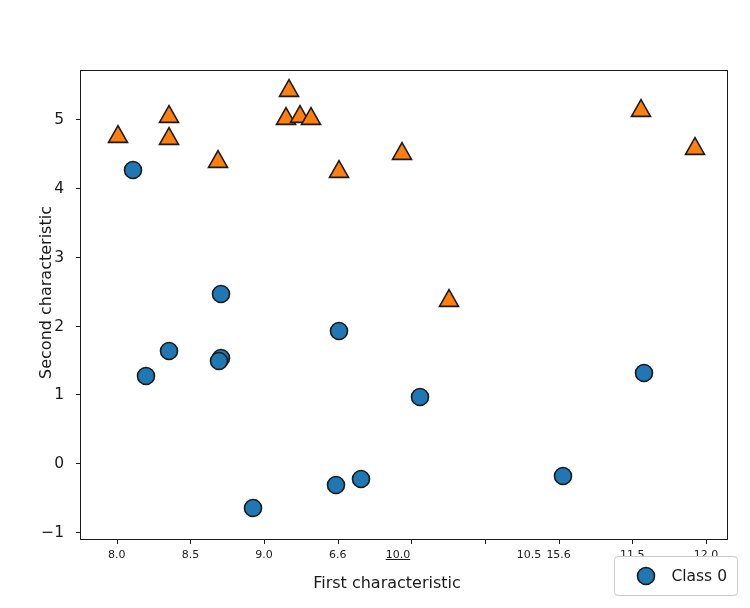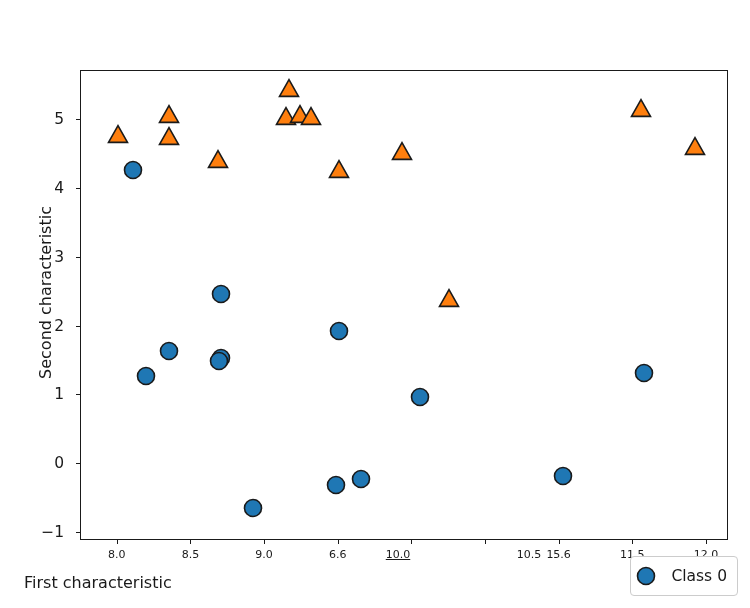--- a/index.html
+++ b/index.html
@@ -76,20 +76,21 @@
     color: #1a1a1a;
     white-space: nowrap;
     text-align: right;
   }
   
   #xlabel {
     position: absolute;
     left: 0;
     top: 573px;
     width: 750px;
+    text-align: center;
     font-size: 16px;
     color: #1a1a1a;
   }
   #xlabel-inner { margin-left: 24px; display: inline-block; }
   #ylabel {
     position: absolute;
     left: -190px;
     top: 283px;
     width: 470px;
     text-align: center;
@@ -99,21 +100,21 @@
     transform-origin: center center;
   }
   
   #legend {
     position: absolute;
     right: 12px;
     bottom: 12px;
     background: #ffffff;
     border: 1px solid #cccccc;
     border-radius: 4px;
-    padding: 6px 10px 6px 0;
+    padding: 6px 10px 6px 16px;
     box-sizing: border-box;
   }
   .legend-row {
     display: flex;
     align-items: center;
     height: 26px;
   }
   .legend-swatch {
     width: 30px;
     display: flex;

